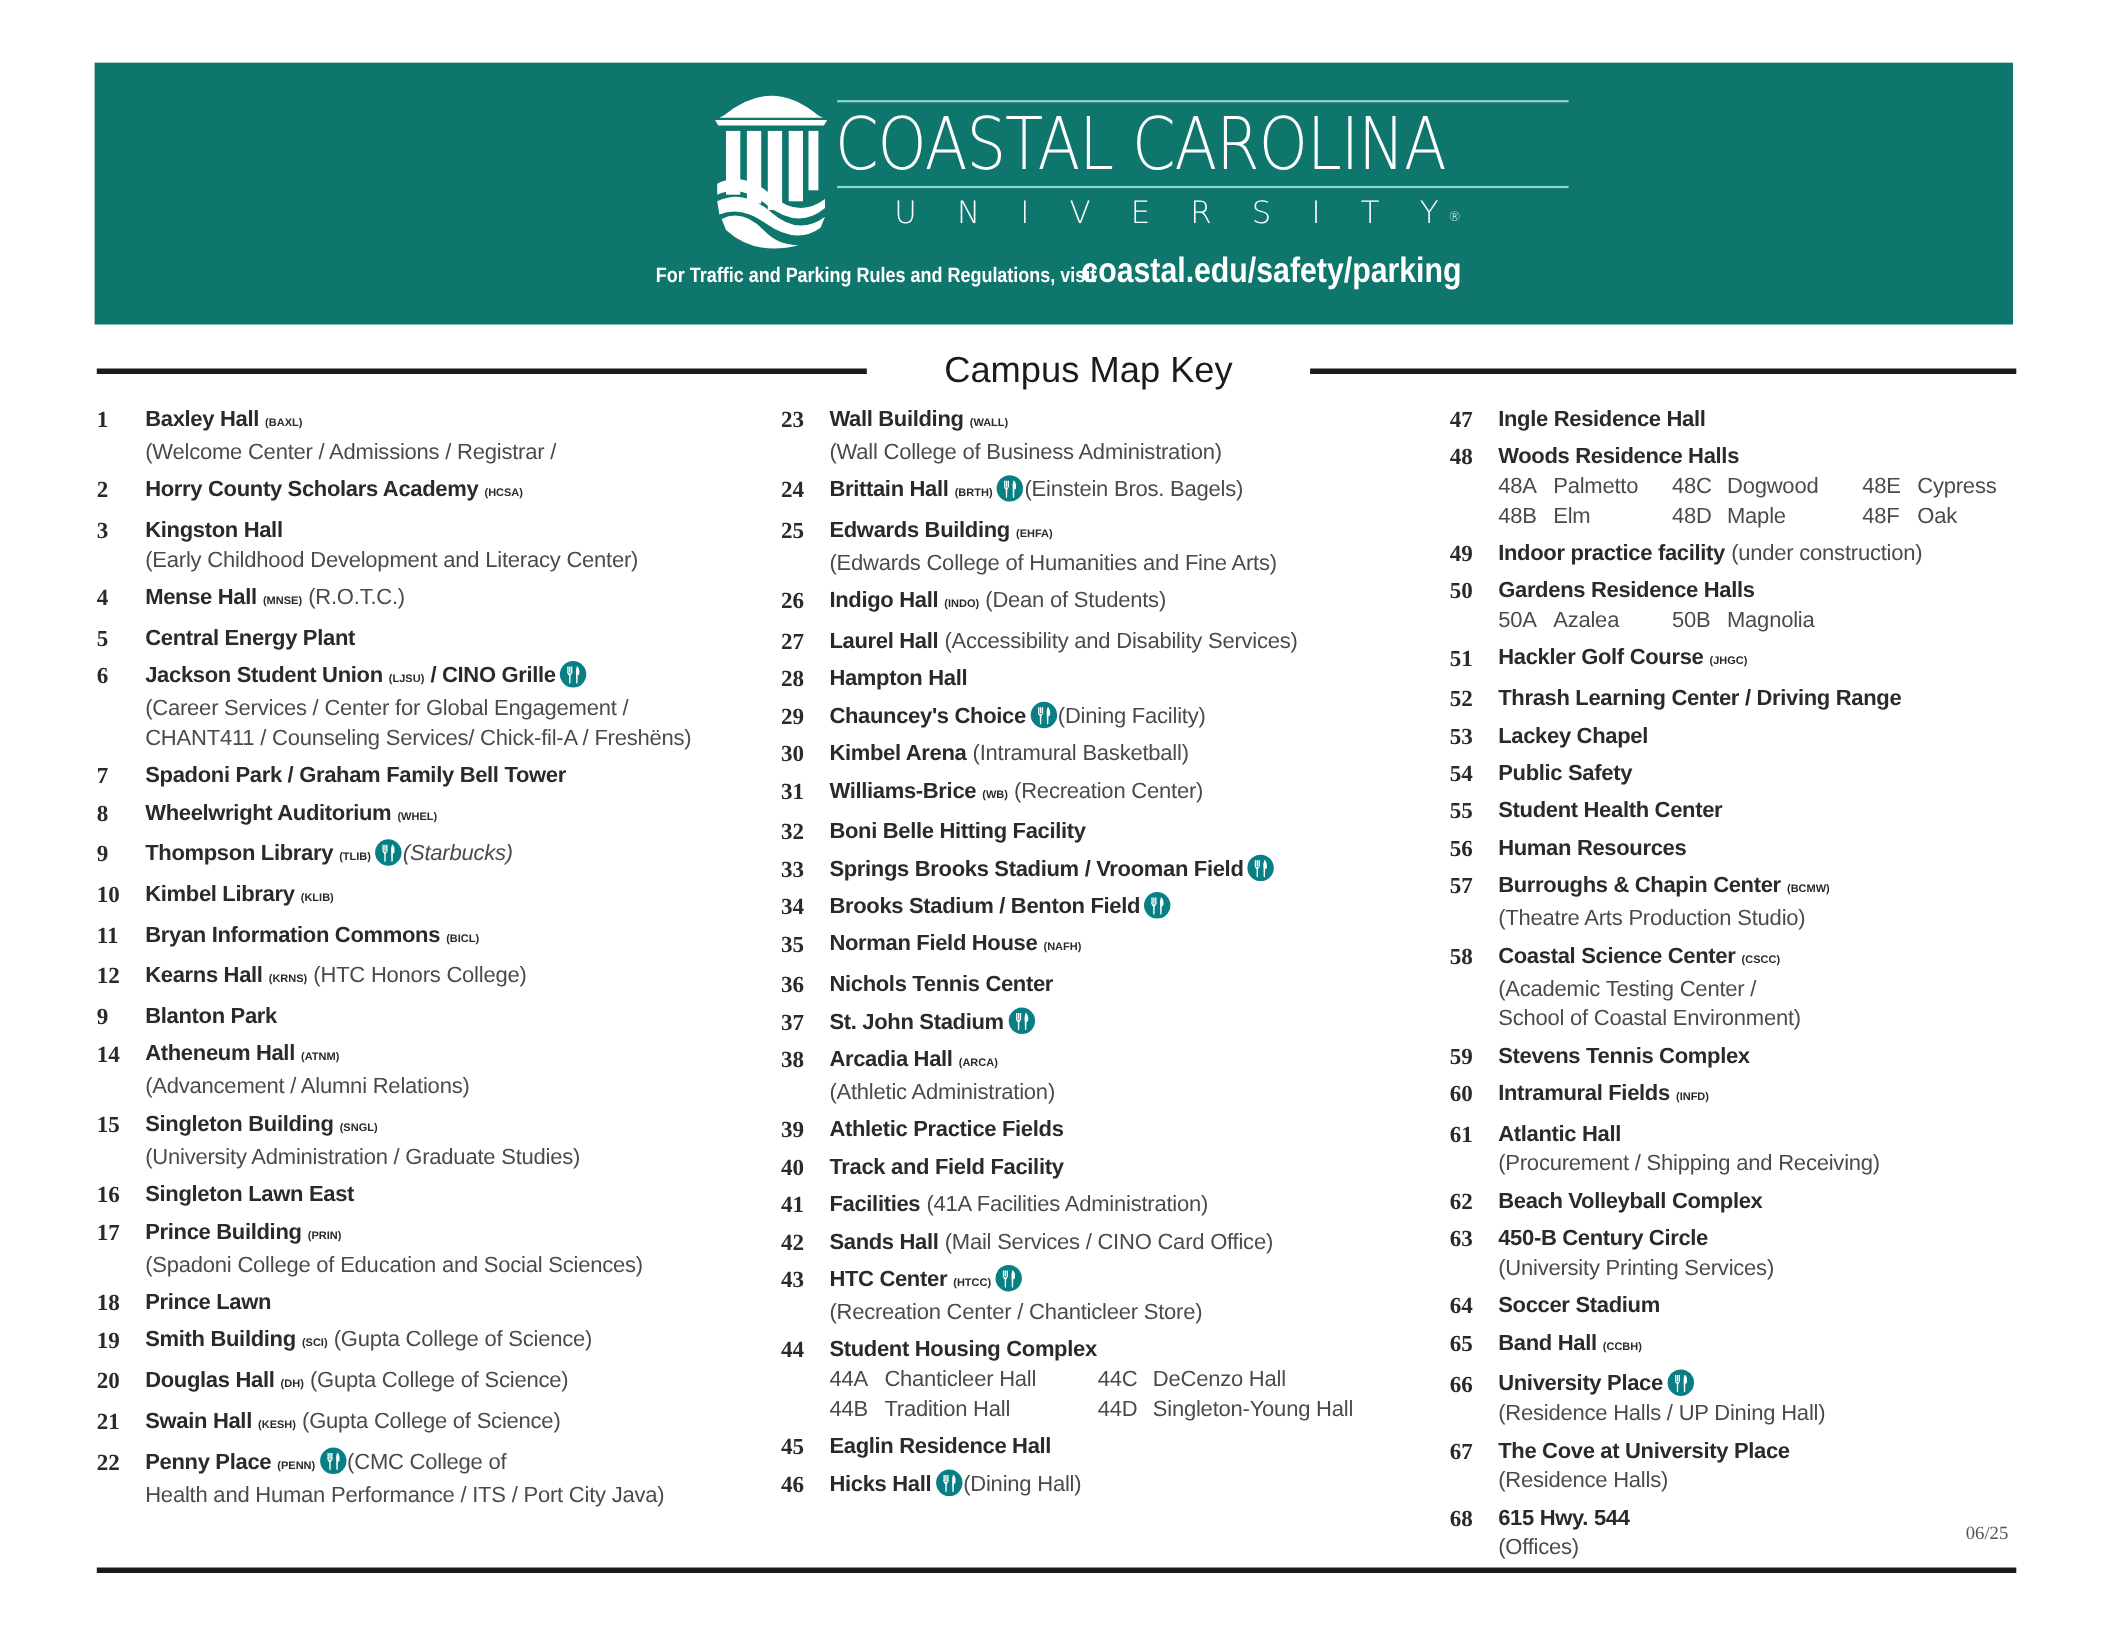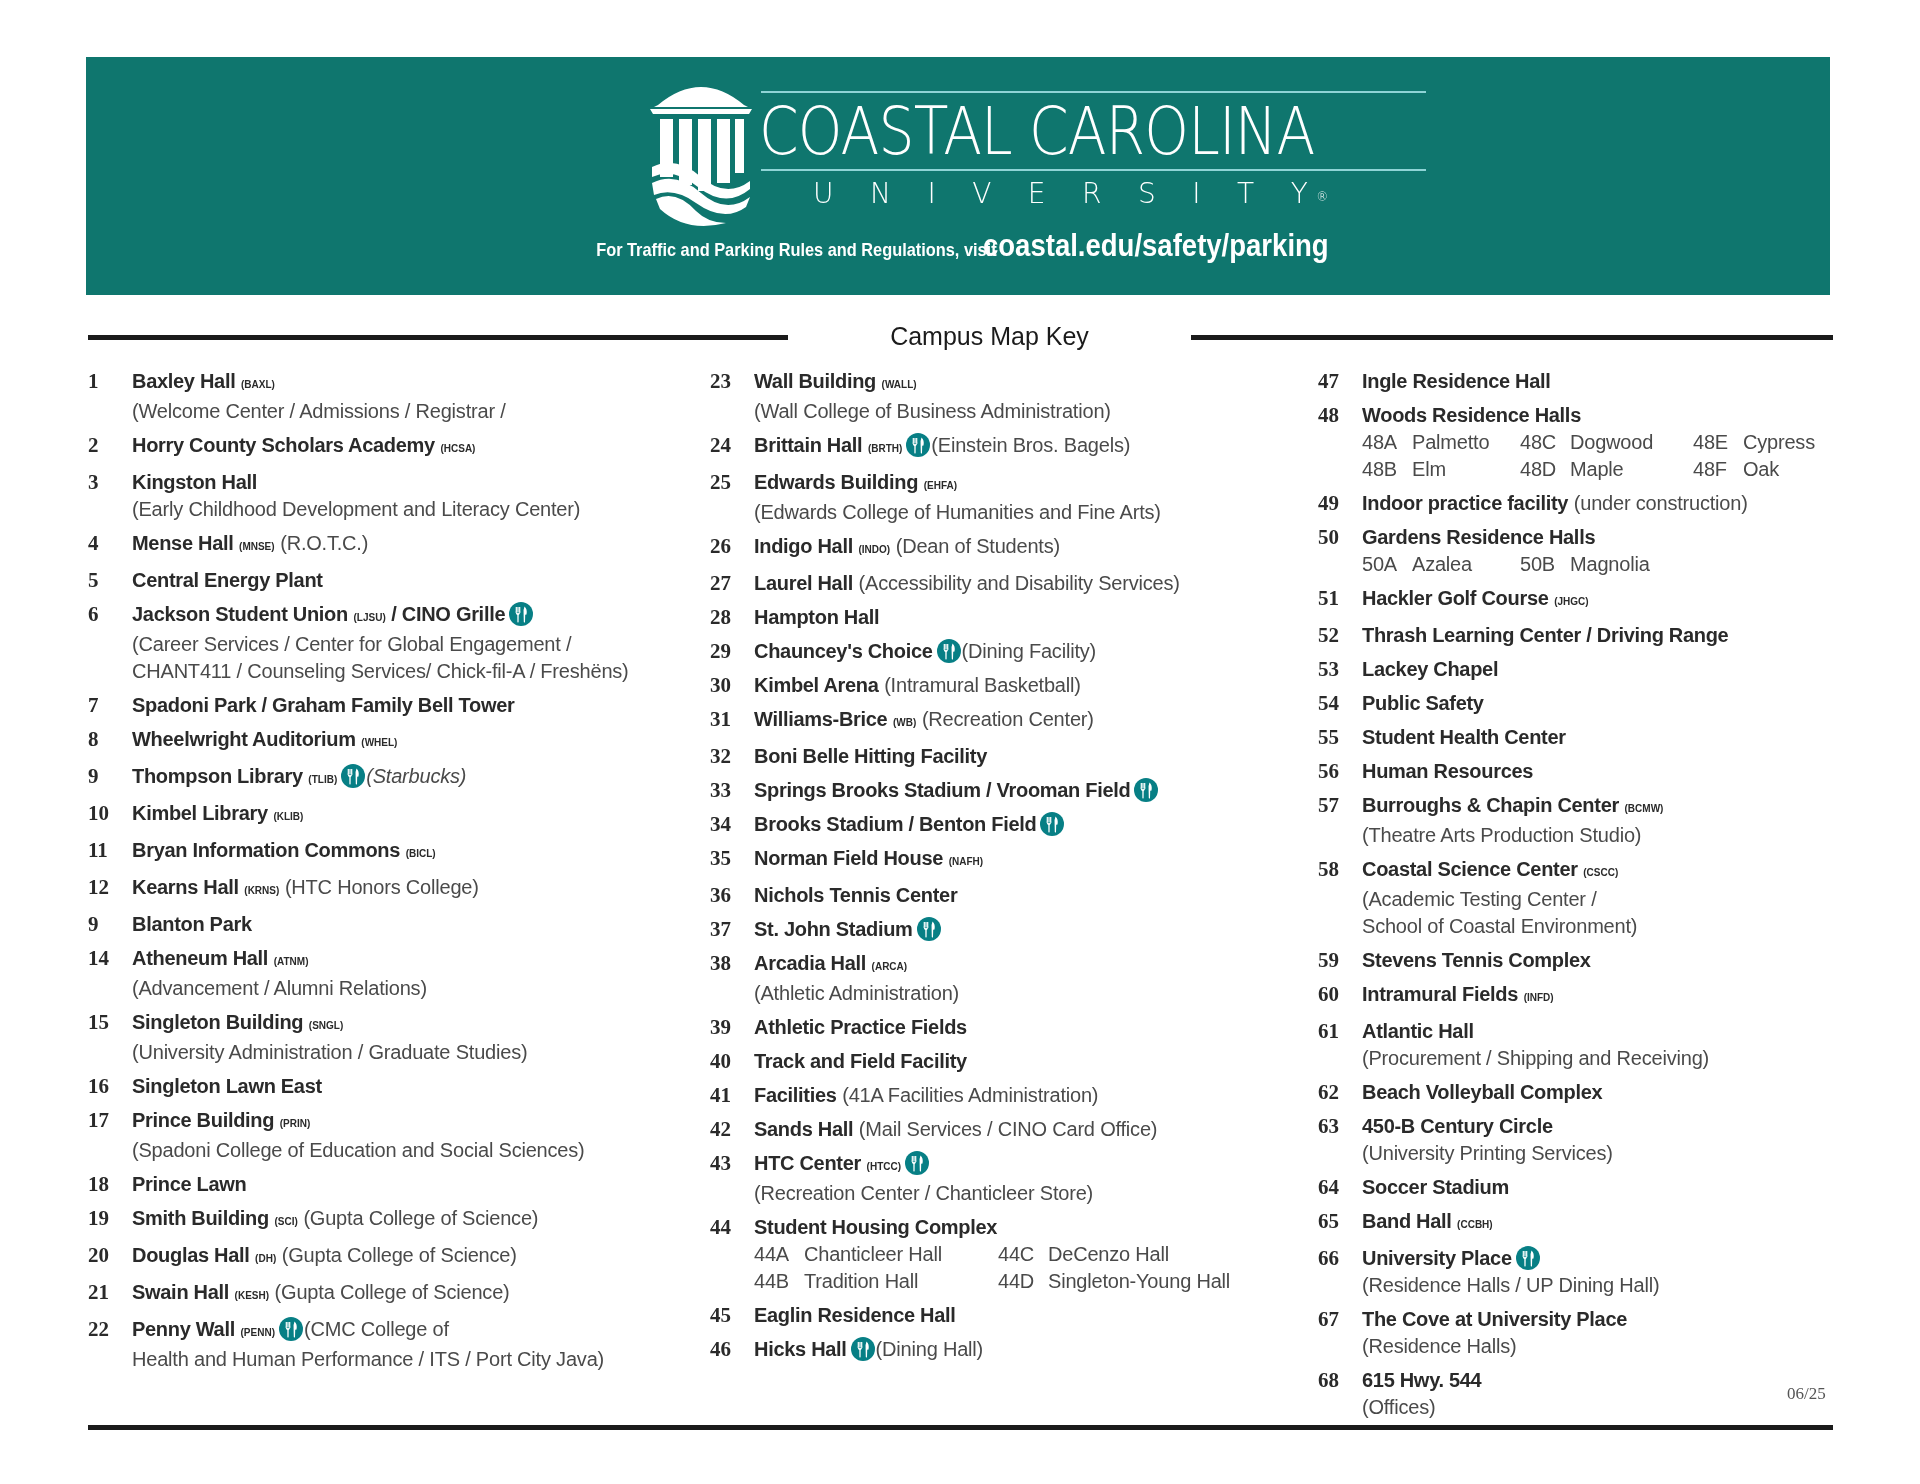--- a/index.html
+++ b/index.html
@@ -15,21 +15,21 @@
   .wm-sub { position:absolute; left:52px; top:86px; font-family:"DejaVu Sans", sans-serif; font-weight:200; font-size:28px; color:#fff; letter-spacing:36.5px; white-space:nowrap; }
   .wm-reg { font-size:12px; letter-spacing:0; position:relative; top:-2px; margin-left:-28px; }
   .tagline { position:absolute; left:0; right:0; top:170px; text-align:center; color:#fff; white-space:nowrap; }
   .tagline .t-small { font-family:"Liberation Sans Narrow","Liberation Sans", sans-serif; font-weight:bold; font-size:19px; display:inline-block; transform:scaleX(0.86); transform-origin:right center; }
   .tagline .t-url { font-family:"Liberation Sans", sans-serif; font-weight:bold; font-size:32px; display:inline-block; transform:scaleX(0.86); transform-origin:left center; margin-left:-18px; }
 
   .key-title-wrap { position:absolute; left:88px; top:316px; width:1745px; height:40px; }
   .key-rule { position:absolute; top:19px; height:5px; background:#1b1b1b; }
   .key-rule.left { left:0; width:700px; }
   .key-rule.right { left:1103px; width:642px; }
-  .key-title { position:absolute; left:700px; width:403px; top:0; text-align:center; font-family:"Liberation Sans", sans-serif; font-size:25px; color:#1b1b1b; line-height:40px; }
+  .key-title { position:absolute; left:700px; width:403px; top:0; text-align:center; font-family:"Liberation Sans", sans-serif; font-size:33px; color:#1b1b1b; line-height:40px; }
 
   .col { position:absolute; top:368px; }
   .col1 { left:88px; width:600px; }
   .col2 { left:710px; width:600px; }
   .col3 { left:1318px; width:520px; }
   .item { position:relative; padding-left:44px; margin-bottom:7px; font-size:20px; line-height:27px; }
   .item .num { position:absolute; left:0; top:0; font-weight:bold; color:#2a2a2a; font-family:"Liberation Serif", serif; font-size:21px; }
   .item .name { font-weight:bold; color:#2a2a2a; font-family:"Liberation Sans", sans-serif; letter-spacing:-0.3px; }
   .item .code { font-weight:bold; font-size:10px; color:#2a2a2a; }
   .item .desc { color:#4a4a4a; font-weight:normal; letter-spacing:-0.2px; }
@@ -105,21 +105,21 @@
     <div class="item"><span class="num">12</span><span class="head"><span class="name">Kearns Hall</span> <span class="code">(KRNS)</span> <span class="desc">(HTC Honors College)</span></span></div>
     <div class="item"><span class="num">9</span><span class="head"><span class="name">Blanton Park</span></span></div>
     <div class="item"><span class="num">14</span><span class="head"><span class="name">Atheneum Hall</span> <span class="code">(ATNM)</span></span><span class="line">(Advancement / Alumni Relations)</span></div>
     <div class="item"><span class="num">15</span><span class="head"><span class="name">Singleton Building</span> <span class="code">(SNGL)</span></span><span class="line">(University Administration / Graduate Studies)</span></div>
     <div class="item"><span class="num">16</span><span class="head"><span class="name">Singleton Lawn East</span></span></div>
     <div class="item"><span class="num">17</span><span class="head"><span class="name">Prince Building</span> <span class="code">(PRIN)</span></span><span class="line">(Spadoni College of Education and Social Sciences)</span></div>
     <div class="item"><span class="num">18</span><span class="head"><span class="name">Prince Lawn</span></span></div>
     <div class="item"><span class="num">19</span><span class="head"><span class="name">Smith Building</span> <span class="code">(SCI)</span> <span class="desc">(Gupta College of Science)</span></span></div>
     <div class="item"><span class="num">20</span><span class="head"><span class="name">Douglas Hall</span> <span class="code">(DH)</span> <span class="desc">(Gupta College of Science)</span></span></div>
     <div class="item"><span class="num">21</span><span class="head"><span class="name">Swain Hall</span> <span class="code">(KESH)</span> <span class="desc">(Gupta College of Science)</span></span></div>
-    <div class="item"><span class="num">22</span><span class="head"><span class="name">Penny Wall</span> <span class="code">(PENN)</span><span class="dine"><svg viewBox="0 0 24 24" width="24" height="24">
+    <div class="item"><span class="num">22</span><span class="head"><span class="name">Penny Place</span> <span class="code">(PENN)</span><span class="dine"><svg viewBox="0 0 24 24" width="24" height="24">
             <path d="M7.3 5v5.5M9 5v5.5M10.7 5v5.5" stroke="#fff" stroke-width="1.2" fill="none"></path>
             <path d="M6.7 9.5 Q9 13 11.3 9.5 L11.3 10.5 Q10 13 9.7 13 L9.6 20 Q9 21 8.4 20 L8.3 13 Q7 12.5 6.7 10.5 Z" fill="#fff"></path>
             <path d="M15.5 4.5 Q18.5 7 17.5 12.5 L16.2 12.8 L16 20 Q15.4 21 14.8 20 L14.6 12 Q14 8 15.5 4.5 Z" fill="#fff"></path>
           </svg></span><span class="desc">(CMC College of</span></span><span class="line">Health and Human Performance / ITS / Port City Java)</span></div>
   </div>
 <div class="col col2">
     <div class="item"><span class="num">23</span><span class="head"><span class="name">Wall Building</span> <span class="code">(WALL)</span></span><span class="line">(Wall College of Business Administration)</span></div>
     <div class="item"><span class="num">24</span><span class="head"><span class="name">Brittain Hall</span> <span class="code">(BRTH)</span><span class="dine"><svg viewBox="0 0 24 24" width="24" height="24">
             <path d="M7.3 5v5.5M9 5v5.5M10.7 5v5.5" stroke="#fff" stroke-width="1.2" fill="none"></path>
             <path d="M6.7 9.5 Q9 13 11.3 9.5 L11.3 10.5 Q10 13 9.7 13 L9.6 20 Q9 21 8.4 20 L8.3 13 Q7 12.5 6.7 10.5 Z" fill="#fff"></path>

